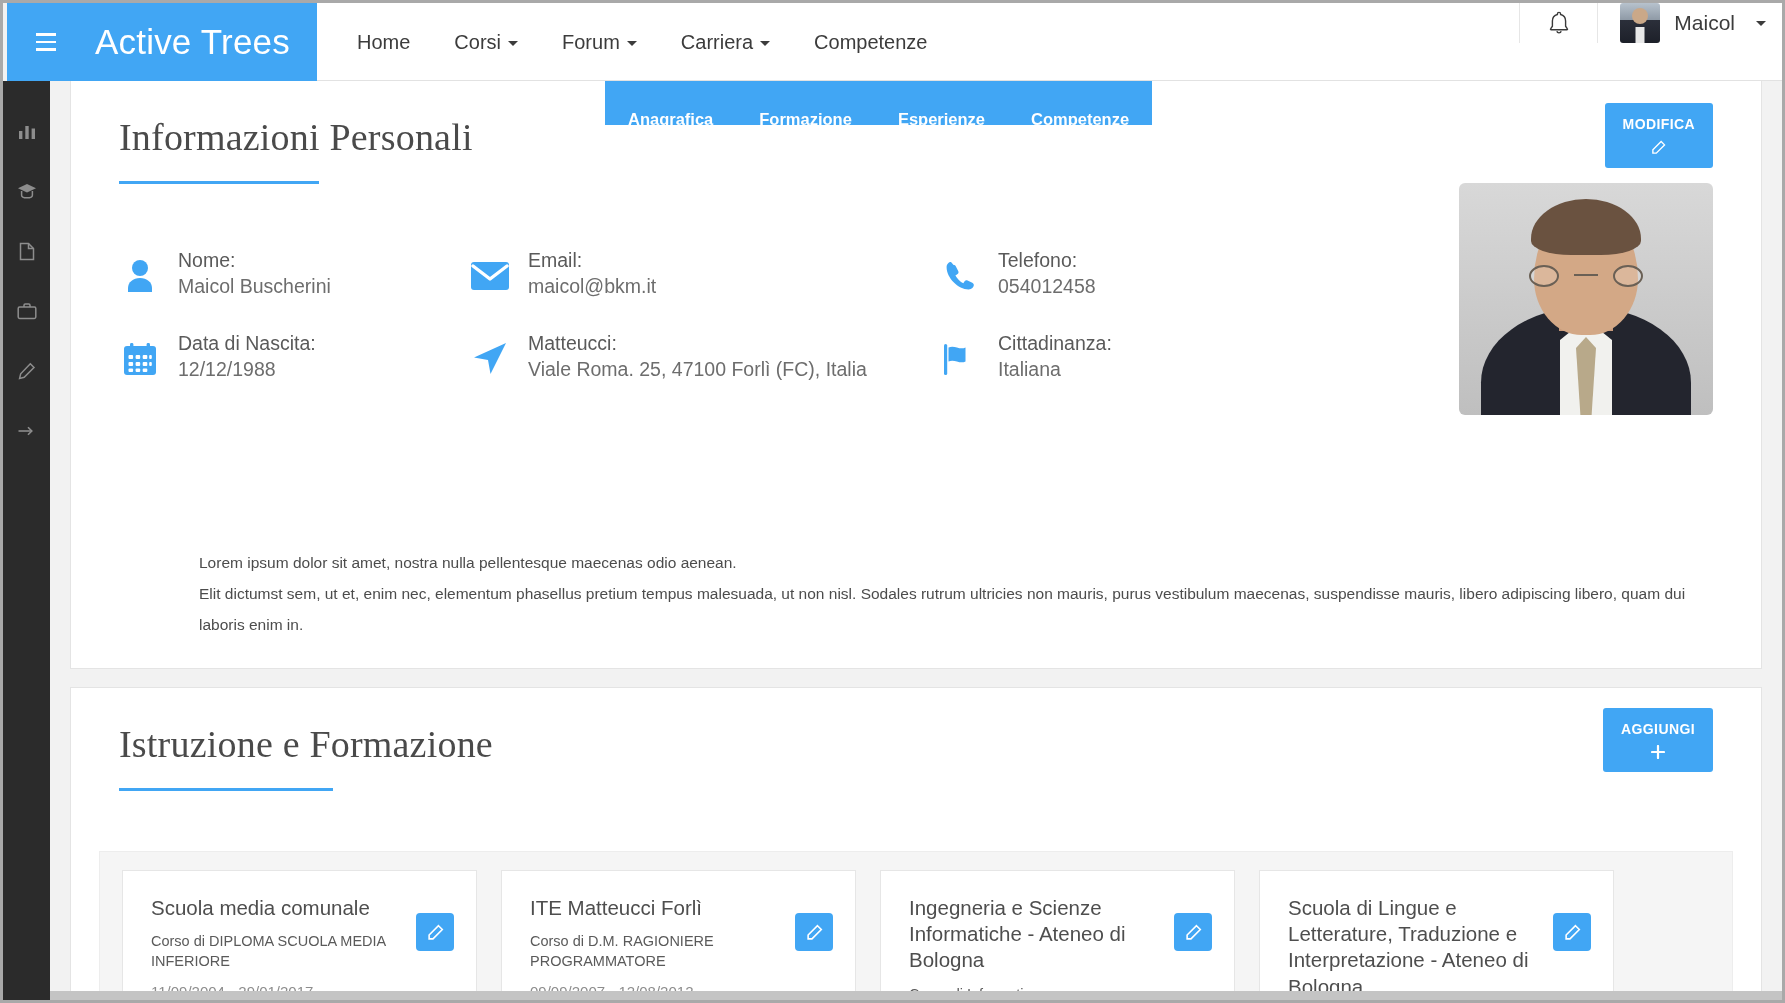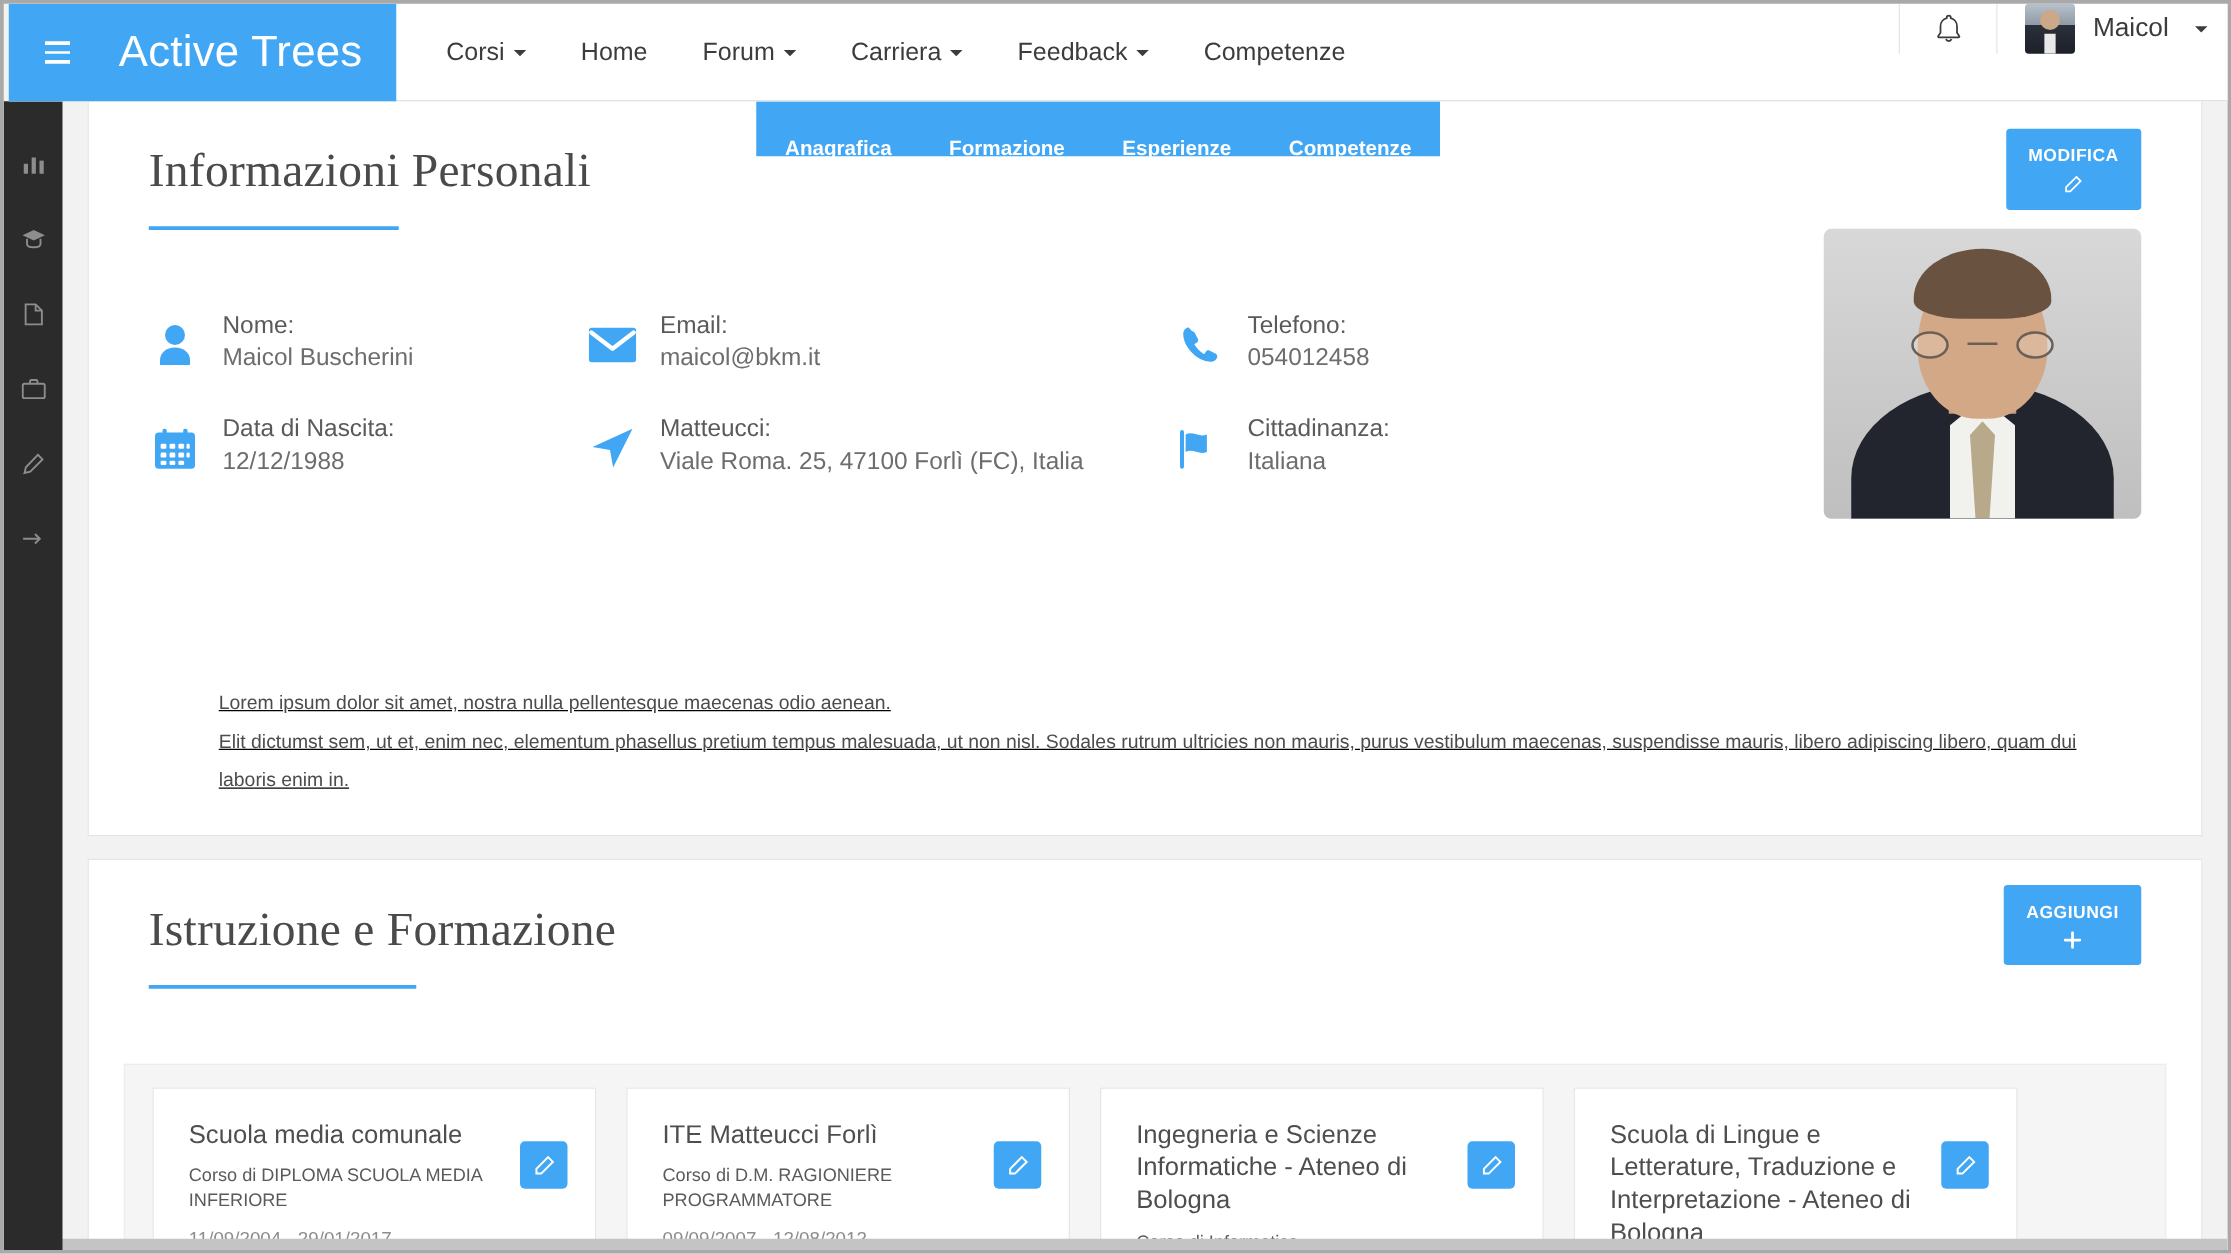--- a/index.html
+++ b/index.html
@@ -231,21 +231,21 @@
   }
   .photo .glass.l { left: 70px; }
   .photo .glass.r { right: 70px; }
   .photo .bridge {
     position: absolute; top: 91px; left: 50%; transform: translateX(-50%);
     width: 24px; height: 2px; background: #6a6055;
   }
 
   .bio {
     position: absolute;
-    top: 466px; left: 104px; right: 60px; text-decoration: underline;
+    top: 466px; left: 128px; right: 60px;
   }
   .bio p {
     font-size: 15.5px; color: #4c4c4c;
     line-height: 2.0;
   }
 
   
   #card-education { height: 420px; }
   .edu-strip {
     position: absolute;
@@ -295,33 +295,30 @@
       <div class="hamburger">
         <i></i>
           <i></i>
           <i></i>
       </div>
       <div class="brand-title">Active Trees</div>
     </div>
 
     <div class="nav-links">
       <div class="nav-link">
+        <span>Home</span>
+      </div>
+      <div class="nav-link">
         <span>Corsi</span><span class="caret"></span>
-      </div>
-      <div class="nav-link">
-        <span>Home</span>
       </div>
       <div class="nav-link">
         <span>Forum</span><span class="caret"></span>
       </div>
       <div class="nav-link">
         <span>Carriera</span><span class="caret"></span>
-      </div>
-      <div class="nav-link">
-        <span>Feedback</span><span class="caret"></span>
       </div>
       <div class="nav-link">
         <span>Competenze</span>
       </div>
     </div>
 
     <div class="nav-right">
       <div class="bell-cell">
         <span class="bell-icon">
           <svg width="24" height="26" viewBox="0 0 24 26">

